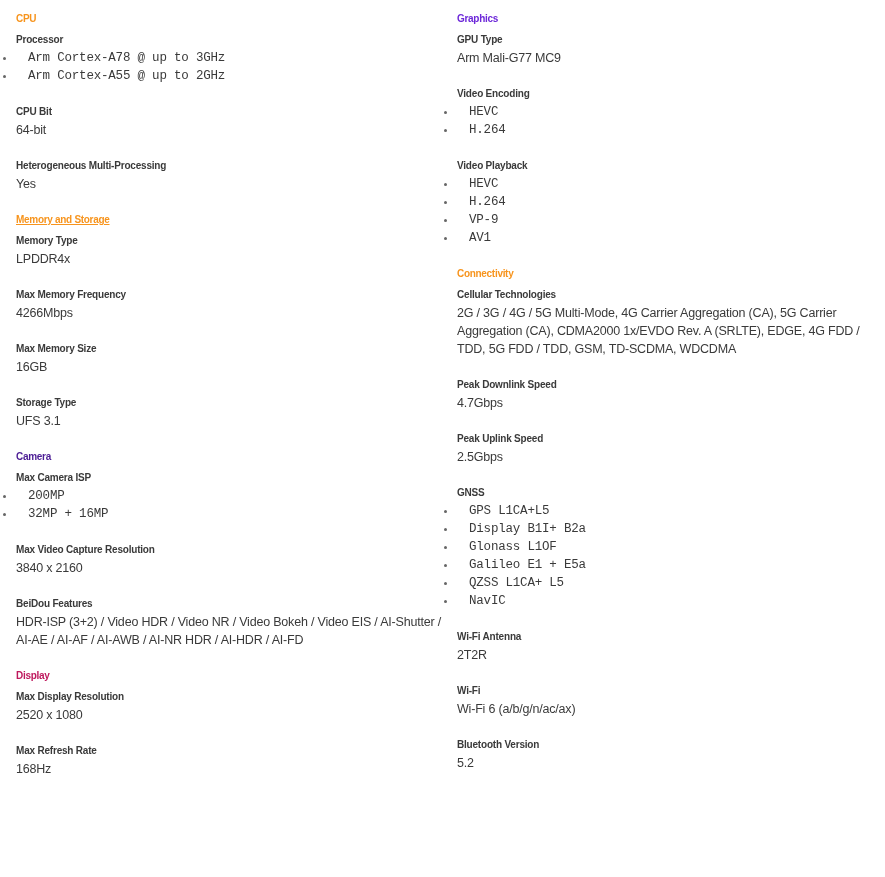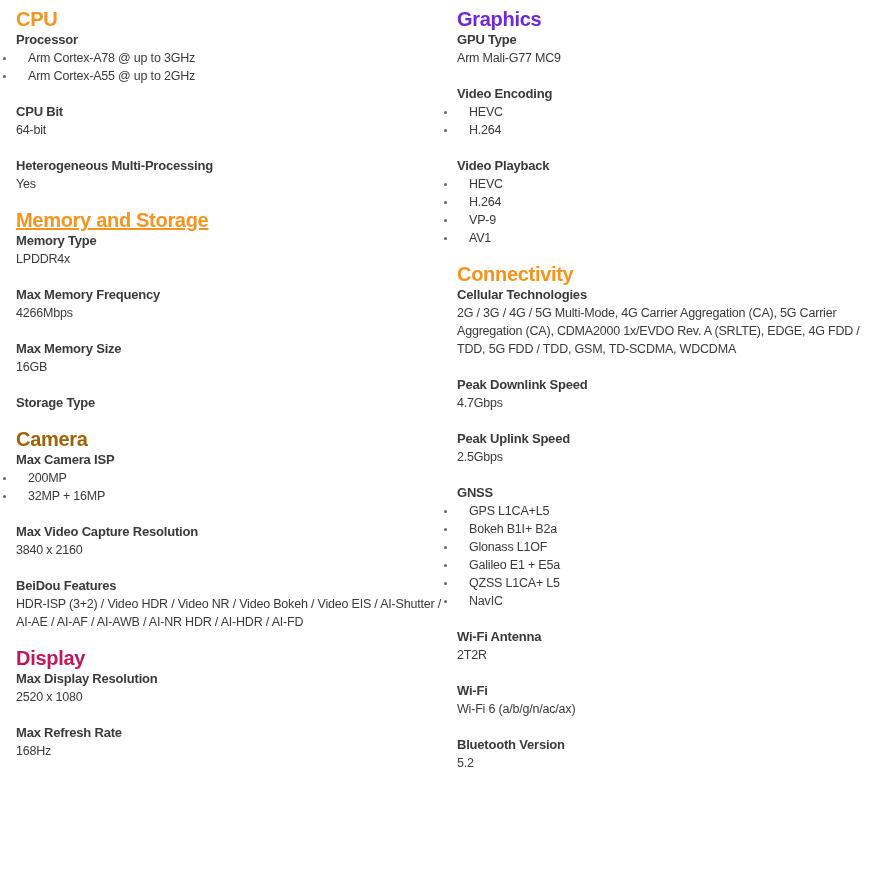--- a/index.html
+++ b/index.html
@@ -1,25 +1,25 @@
 <!DOCTYPE html>
 <html><head>
 <meta charset="utf-8">
 <style>
   html, body { margin:0; padding:0; background:#ffffff; }
   body { width:885px; height:877px; overflow:hidden; font-family:"Liberation Sans", sans-serif; color:#3a3a3a; }
   .wrap { display:flex; padding:0 0 0 16px; }
   .col { width:441px; }
   .col.right { width:420px; }
-  .section-title { color:#f7941d; font-size:20px; font-weight:bold; line-height:18px; margin-top:10px; margin-bottom:3px; letter-spacing:-0.3px; }
+  .section-title { color:#f7941d; font-size:10px; font-weight:bold; line-height:18px; margin-top:10px; margin-bottom:3px; letter-spacing:-0.3px; }
   .field { margin-bottom:18px; }
-  .label { font-size:13px; font-weight:bold; color:#3a3a3a; line-height:18px; letter-spacing:-0.2px; }
+  .label { font-size:10px; font-weight:bold; color:#3a3a3a; line-height:18px; letter-spacing:-0.2px; }
   .value { font-size:12.5px; color:#3a3a3a; line-height:18px; letter-spacing:-0.2px; }
   ul.value { margin:0; padding:0; list-style:none; }
-  ul.value li { position:relative; padding-left:12px; }
+  ul.value li { position:relative; padding-left:12px;font-family:Liberation Mono, monospace; }
   ul.value li::before { content:""; position:absolute; left:-13px; top:8px; width:3px; height:3px; background:#666; border-radius:50%; }
   .section:first-child .section-title { margin-top:10px; }
   .section .field:last-child { margin-bottom:18px; }
 </style>
 </head>
 <body>
 
 <div class="wrap">
   <div class="col left" id="col-left">
       <div class="section">
@@ -49,24 +49,25 @@
         <div class="field">
           <div class="label">Max Memory Frequency</div>
           <div class="value">4266Mbps</div>
         </div>
         <div class="field">
           <div class="label">Max Memory Size</div>
           <div class="value">16GB</div>
         </div>
         <div class="field">
           <div class="label">Storage Type</div>
+          <div class="value">UFS 3.1</div>
         </div>
       </div>
       <div class="section">
-        <div class="section-title" style="color: #a16207;">Camera</div>
+        <div class="section-title" style="color: #4c1d95;">Camera</div>
         <div class="field">
           <div class="label">Max Camera ISP</div>
           <ul class="value">
             <li>200MP</li>
             <li>32MP + 16MP</li>
           </ul>
         </div>
         <div class="field">
           <div class="label">Max Video Capture Resolution</div>
           <div class="value">3840 x 2160</div>
@@ -123,21 +124,21 @@
           <div class="value">4.7Gbps</div>
         </div>
         <div class="field">
           <div class="label">Peak Uplink Speed</div>
           <div class="value">2.5Gbps</div>
         </div>
         <div class="field">
           <div class="label">GNSS</div>
           <ul class="value">
             <li>GPS L1CA+L5</li>
-            <li>Bokeh B1I+ B2a</li>
+            <li>Display B1I+ B2a</li>
             <li>Glonass L1OF</li>
             <li>Galileo E1 + E5a</li>
             <li>QZSS L1CA+ L5</li>
             <li>NavIC</li>
           </ul>
         </div>
         <div class="field">
           <div class="label">Wi-Fi Antenna</div>
           <div class="value">2T2R</div>
         </div>

